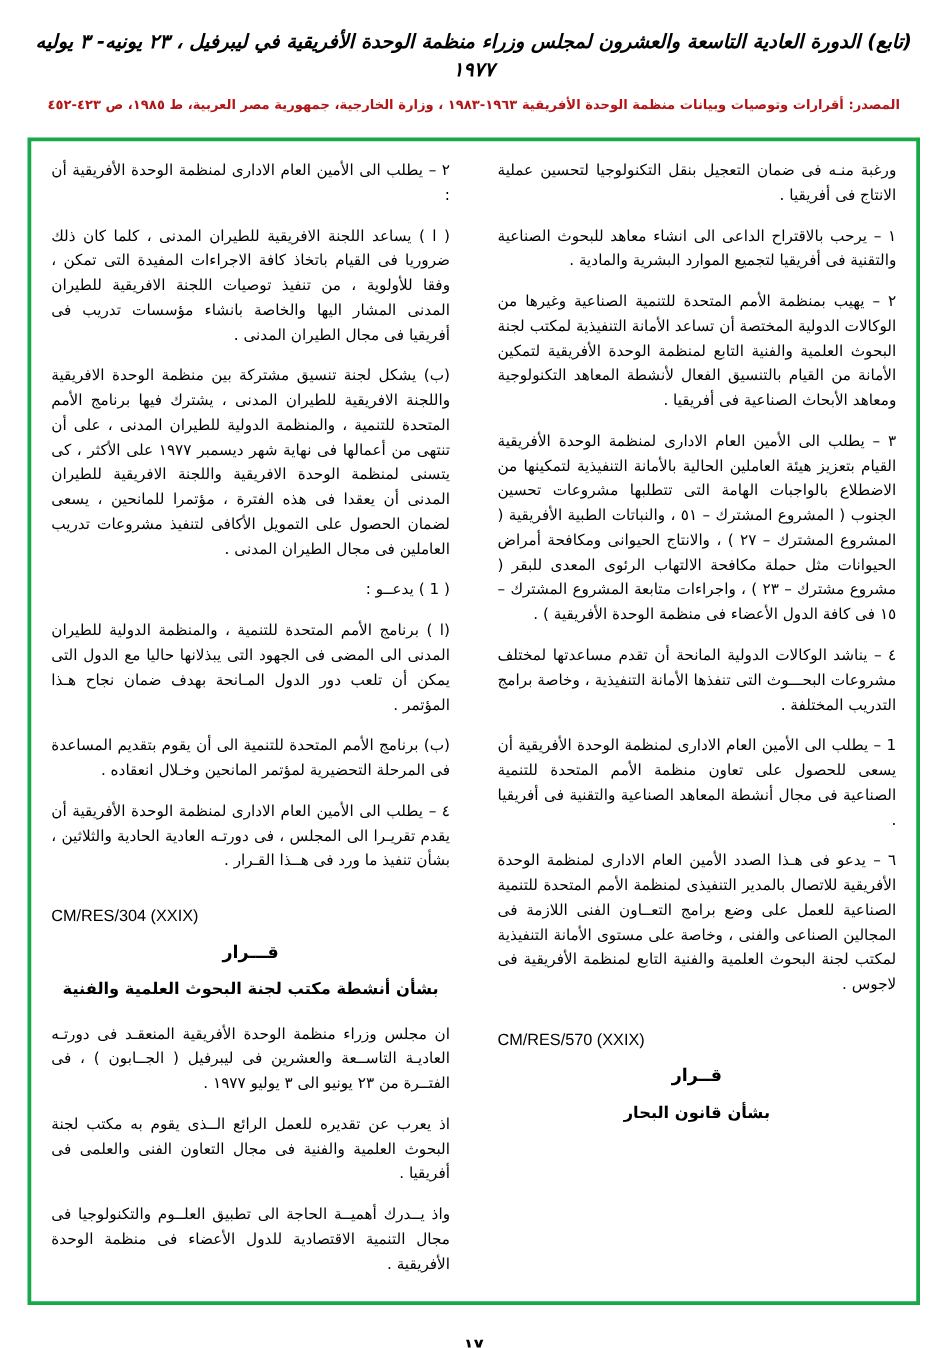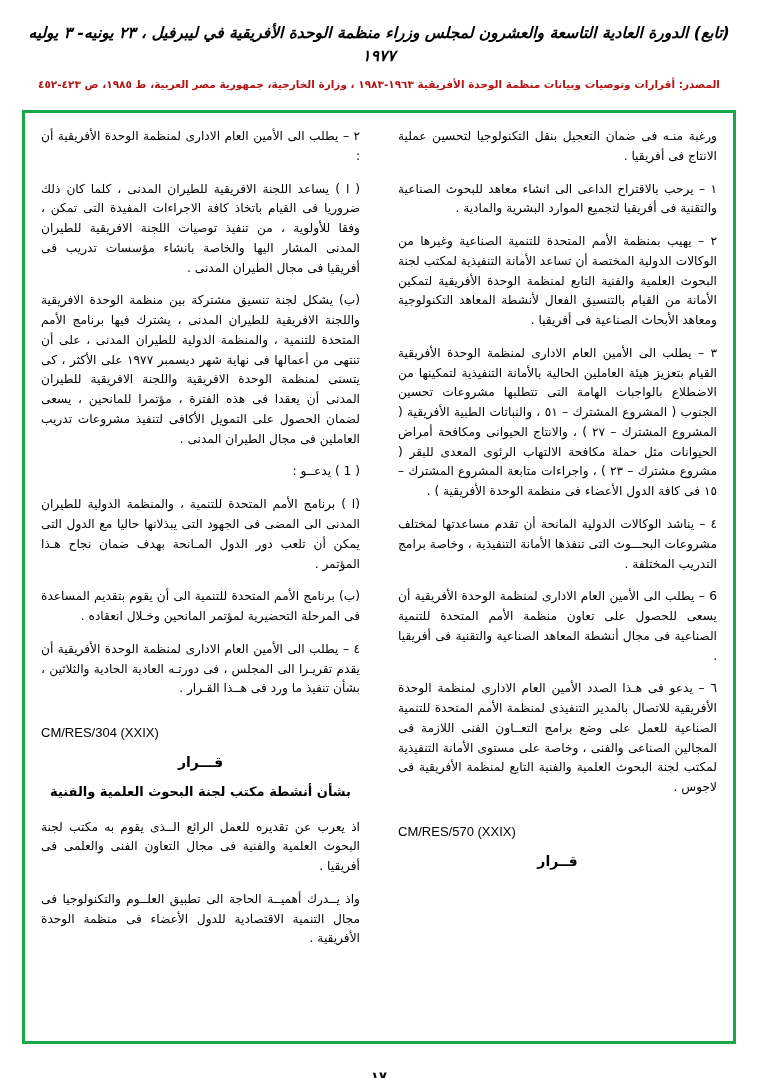--- a/index.html
+++ b/index.html
@@ -115,39 +115,41 @@
 
   <div class="frame">
     <div class="columns">
 
       <div class="col col-right">
         <p class="para">ورغبة منـه فى ضمان التعجيل بنقل التكنولوجيا لتحسين عملية الانتاج فى أفريقيا .</p>
         <p class="para">١ – يرحب بالاقتراح الداعى الى انشاء معاهد للبحوث الصناعية والتقنية فى أفريقيا لتجميع الموارد البشرية والمادية .</p>
         <p class="para">٢ – يهيب بمنظمة الأمم المتحدة للتنمية الصناعية وغيرها من الوكالات الدولية المختصة أن تساعد الأمانة التنفيذية لمكتب لجنة البحوث العلمية والفنية التابع لمنظمة الوحدة الأفريقية لتمكين الأمانة من القيام بالتنسيق الفعال لأنشطة المعاهد التكنولوجية ومعاهد الأبحاث الصناعية فى أفريقيا .</p>
         <p class="para">٣ – يطلب الى الأمين العام الادارى لمنظمة الوحدة الأفريقية القيام بتعزيز هيئة العاملين الحالية بالأمانة التنفيذية لتمكينها من الاضطلاع بالواجبات الهامة التى تتطلبها مشروعات تحسين الجنوب ( المشروع المشترك – ٥١ ، والنباتات الطبية الأفريقية ( المشروع المشترك – ٢٧ ) ، والانتاج الحيوانى ومكافحة أمراض الحيوانات مثل حملة مكافحة الالتهاب الرئوى المعدى للبقر ( مشروع مشترك – ٢٣ ) ، واجراءات متابعة المشروع المشترك – ١٥ فى كافة الدول الأعضاء فى منظمة الوحدة الأفريقية ) .</p>
         <p class="para">٤ – يناشد الوكالات الدولية المانحة أن تقدم مساعدتها لمختلف مشروعات البحـــوث التى تنفذها الأمانة التنفيذية ، وخاصة برامج التدريب المختلفة .</p>
-        <p class="para">6 – يطلب الى الأمين العام الادارى لمنظمة الوحدة الأفريقية أن يسعى للحصول على تعاون منظمة الأمم المتحدة للتنمية الصناعية فى مجال أنشطة المعاهد الصناعية والتقنية فى أفريقيا .</p>
+        <p class="para">1 – يطلب الى الأمين العام الادارى لمنظمة الوحدة الأفريقية أن يسعى للحصول على تعاون منظمة الأمم المتحدة للتنمية الصناعية فى مجال أنشطة المعاهد الصناعية والتقنية فى أفريقيا .</p>
         <p class="para">٦ – يدعو فى هـذا الصدد الأمين العام الادارى لمنظمة الوحدة الأفريقية للاتصال بالمدير التنفيذى لمنظمة الأمم المتحدة للتنمية الصناعية للعمل على وضع برامج التعــاون الفنى اللازمة فى المجالين الصناعى والفنى ، وخاصة على مستوى الأمانة التنفيذية لمكتب لجنة البحوث العلمية والفنية التابع لمنظمة الأفريقية فى لاجوس .</p>
 
         <div class="res-code">CM/RES/570 (XXIX)</div>
         <div class="res-word">قــرار</div>
+        <div class="res-subject">بشأن قانون البحار</div>
       </div>
 
       <div class="col col-left">
         <p class="para">٢ – يطلب الى الأمين العام الادارى لمنظمة الوحدة الأفريقية أن :</p>
         <p class="para">( ا ) يساعد اللجنة الافريقية للطيران المدنى ، كلما كان ذلك ضروريا فى القيام باتخاذ كافة الاجراءات المفيدة التى تمكن ، وفقا للأولوية ، من تنفيذ توصيات اللجنة الافريقية للطيران المدنى المشار اليها والخاصة بانشاء مؤسسات تدريب فى أفريقيا فى مجال الطيران المدنى .</p>
         <p class="para">(ب) يشكل لجنة تنسيق مشتركة بين منظمة الوحدة الافريقية واللجنة الافريقية للطيران المدنى ، يشترك فيها برنامج الأمم المتحدة للتنمية ، والمنظمة الدولية للطيران المدنى ، على أن تنتهى من أعمالها فى نهاية شهر ديسمبر ١٩٧٧ على الأكثر ، كى يتسنى لمنظمة الوحدة الافريقية واللجنة الافريقية للطيران المدنى أن يعقدا فى هذه الفترة ، مؤتمرا للمانحين ، يسعى لضمان الحصول على التمويل الأكافى لتنفيذ مشروعات تدريب العاملين فى مجال الطيران المدنى .</p>
         <p class="para">( 1 ) يدعــو :</p>
         <p class="para">(ا ) برنامج الأمم المتحدة للتنمية ، والمنظمة الدولية للطيران المدنى الى المضى فى الجهود التى يبذلانها حاليا مع الدول التى يمكن أن تلعب دور الدول المـانحة بهدف ضمان نجاح هـذا المؤتمر .</p>
         <p class="para">(ب) برنامج الأمم المتحدة للتنمية الى أن يقوم بتقديم المساعدة فى المرحلة التحضيرية لمؤتمر المانحين وخـلال انعقاده .</p>
         <p class="para">٤ – يطلب الى الأمين العام الادارى لمنظمة الوحدة الأفريقية أن يقدم تقريـرا الى المجلس ، فى دورتـه العادية الحادية والثلاثين ، بشأن تنفيذ ما ورد فى هــذا القـرار .</p>
 
         <div class="res-code">CM/RES/304 (XXIX)</div>
         <div class="res-word">قـــرار</div>
         <div class="res-subject">بشأن أنشطة مكتب لجنة البحوث العلمية والفنية</div>
+        <p class="para">ان مجلس وزراء منظمة الوحدة الأفريقية المنعقـد فى دورتـه العاديـة التاســعة والعشرين فى ليبرفيل ( الجــابون ) ، فى الفتــرة من ٢٣ يونيو الى ٣ يوليو ١٩٧٧ .</p>
         <p class="para">اذ يعرب عن تقديره للعمل الرائع الــذى يقوم به مكتب لجنة البحوث العلمية والفنية فى مجال التعاون الفنى والعلمى فى أفريقيا .</p>
         <p class="para">واذ يــدرك أهميــة الحاجة الى تطبيق العلــوم والتكنولوجيا فى مجال التنمية الاقتصادية للدول الأعضاء فى منظمة الوحدة الأفريقية .</p>
       </div>
 
     </div>
   </div>
 
   <div class="page-number">١٧</div>
 </div>
 

